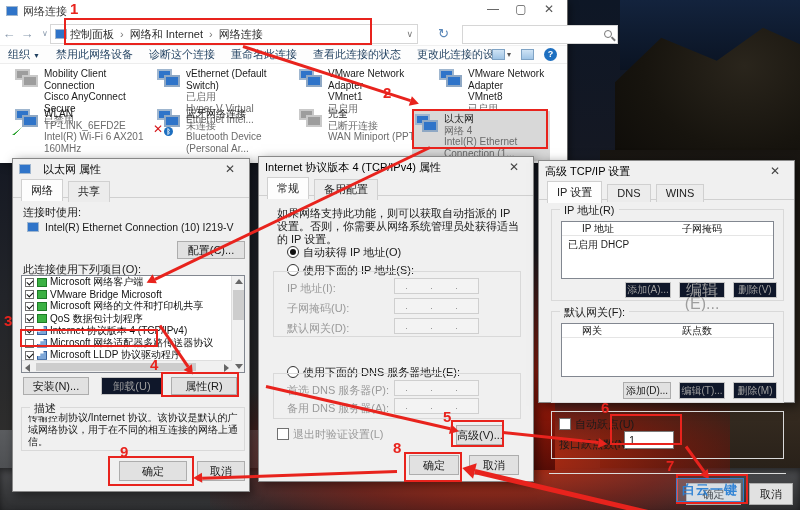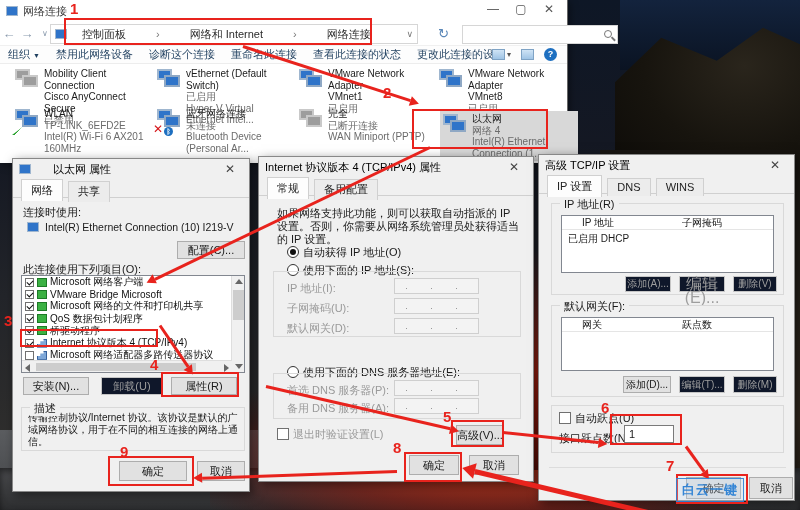--- a/index.html
+++ b/index.html
@@ -33,21 +33,21 @@
     border-right:1px solid #666; box-shadow:2px 2px 8px rgba(0,0,0,.4); }
   .ex-title { height:22px; display:flex; align-items:center; padding-left:6px; background:#fff; }
   .ex-title .t { margin-left:5px; color:#3a3a3a; }
   .caption-btns { position:absolute; right:4px; top:0; display:flex; }
   .cap { width:28px; height:20px; text-align:center; line-height:18px; color:#555; font-size:12px; }
   .ex-nav { height:24px; display:flex; align-items:center; position:relative; border-bottom:1px solid #f0f0f0; }
   .navglyph { width:18px; text-align:center; color:#8a9aad; font-size:13px; }
   .navglyph.up { color:#555; }
   .addr { position:absolute; left:50px; top:2px; width:368px; height:20px; border:1px solid #d6d6d6;
     background:#fff; display:flex; align-items:center; padding-left:4px; }
-  .crumb { color:#2b2b2b; padding:0 15px; white-space:nowrap; }
+  .crumb { color:#2b2b2b; padding:0 3px; white-space:nowrap; }
   .crumb-sep::after { content:'›'; color:#777; }
   .addr-caret { position:absolute; right:4px; color:#777; font-size:9px; }
   .refresh { position:absolute; left:438px; top:4px; color:#5a87b8; font-size:13px; }
   .searchbox { position:absolute; left:462px; top:3px; width:156px; height:19px; border:1px solid #d6d6d6;
     background:#fff; }
   .mag { position:absolute; right:5px; top:4px; width:8px; height:8px; border:1.5px solid #777; border-radius:50%; }
   .mag::after { content:''; position:absolute; left:6px; top:7px; width:5px; height:1.5px; background:#777;
     transform:rotate(45deg); }
   .ex-toolbar { height:18px; display:flex; align-items:center; gap:16px; padding-left:8px;
     color:#1f3f5f; border-bottom:1px solid #ededed; background:#fdfdfd; }
@@ -73,21 +73,21 @@
   .badge.xmark { left:-3px; bottom:-4px; color:#d6161a; font-size:12px; }
   .badge.bt { left:8px; bottom:-4px; width:9px; height:9px; border-radius:50%; background:#1d6fc0; color:#fff;
     font-size:7px; line-height:9px; text-align:center; }
   .tile .txt { margin-left:4px; line-height:11.5px; font-size:10px; }
   .tile .l1 { color:#1c1c1c; }
   .tile .l2,.tile .l3 { color:#6b6b6b; }
 
   
   .dlg { position:absolute; background:#f0f0f0; border:1px solid #888; box-shadow:3px 3px 10px rgba(0,0,0,.5); }
   .dlg-title { height:20px; background:#f0f0f0; display:flex; align-items:center; padding:0 6px; }
-  .dlg-title .t { flex:1; margin-left:22px; color:#000; white-space:nowrap; overflow:hidden; }
+  .dlg-title .t { flex:1; margin-left:12px; color:#000; white-space:nowrap; overflow:hidden; }
   .dlg-x { width:26px; text-align:center; color:#444; font-size:12px; }
   .mini-icon { width:12px; height:10px; background:#2f74c9; border:1px solid #9fb6cf; flex:none; }
   .tabs { position:relative; height:19px; padding-left:8px; border-bottom:1px solid #d0d0d0; }
   .tab { display:inline-block; padding:2px 9px 3px; border:1px solid #d0d0d0; border-bottom:none;
     background:#ececec; margin-right:2px; position:relative; top:1px; color:#222; }
   .tab.active { background:#fdfdfd; padding-top:3px; top:0; }
   .btn { position:absolute; background:#e1e1e1; border:1px solid #adadad; text-align:center; color:#1a1a1a;
     font-size:11px; line-height:16px; }
   .btn.disabled { color:#9e9e9e; border-color:#c5c5c5; background:#0f172a; }
   .group { position:absolute; border:1px solid #d9d9d9; }
@@ -281,21 +281,21 @@
         <span class="adp-icon gray">
             <span class="m1"></span>
             <span class="m2"></span>
           </span>
         <span class="txt">
             <div class="l1">完全</div>
             <div class="l2">已断开连接</div>
             <div class="l3">WAN Miniport (PPTP)</div>
           </span>
       </div>
-      <div class="tile sel" style="left:440px;top:47px">
+      <div class="tile sel" style="left:412px;top:47px">
         <span class="adp-icon">
             <span class="m1"></span>
             <span class="m2"></span>
           </span>
         <span class="txt">
             <div class="l1">以太网</div>
             <div class="l2">网络 4</div>
             <div class="l3">Intel(R) Ethernet Connection (1...</div>
           </span>
       </div>
@@ -331,25 +331,20 @@
         </div>
       <div class="ethrow svc">
           <span class="cb"></span>
           <span class="li-ic"></span>
           <span class="rl">Microsoft 网络的文件和打印机共享</span>
         </div>
       <div class="ethrow svc">
           <span class="cb"></span>
           <span class="li-ic"></span>
           <span class="rl">QoS 数据包计划程序</span>
-        </div>
-      <div class="ethrow svc">
-          <span class="cb"></span>
-          <span class="li-ic"></span>
-          <span class="rl">桥驱动程序</span>
         </div>
       <div class="ethrow proto">
           <span class="cb"></span>
           <span class="li-ic"></span>
           <span class="rl">Internet 协议版本 4 (TCP/IPv4)</span>
         </div>
       <div class="ethrow unchecked proto">
           <span class="cb"></span>
           <span class="li-ic"></span>
           <span class="rl">Microsoft 网络适配器多路传送器协议</span>
@@ -414,21 +409,21 @@
     <span class="lbl dis" style="left:28px;top:244px">备用 DNS 服务器(A):</span>
     <span class="ipfield" style="left:135px;top:241px">.  .  .</span>
 
     <span class="check dis" style="left:18px;top:270px">退出时验证设置(L)</span>
     <span class="btn" style="left:197px;top:268px;width:48px;height:20px;line-height:18px">高级(V)...</span>
 
     <span class="btn" style="left:150px;top:298px;width:50px;height:20px;line-height:18px">确定</span>
     <span class="btn" style="left:210px;top:298px;width:50px;height:20px;line-height:18px">取消</span>
   </div>
 
-  <div class="dlg" style="left:538px;top:154px;width:257px;height:347px">
+  <div class="dlg" style="left:538px;top:160px;width:257px;height:243px">
     <div class="dlg-title">
       <span class="t" style="margin-left:0">高级 TCP/IP 设置</span>
       <span class="dlg-x">✕</span>
     </div>
     <div class="tabs">
       <span class="tab active">IP 设置</span>
       <span class="tab">DNS</span>
       <span class="tab">WINS</span>
     </div>
 

